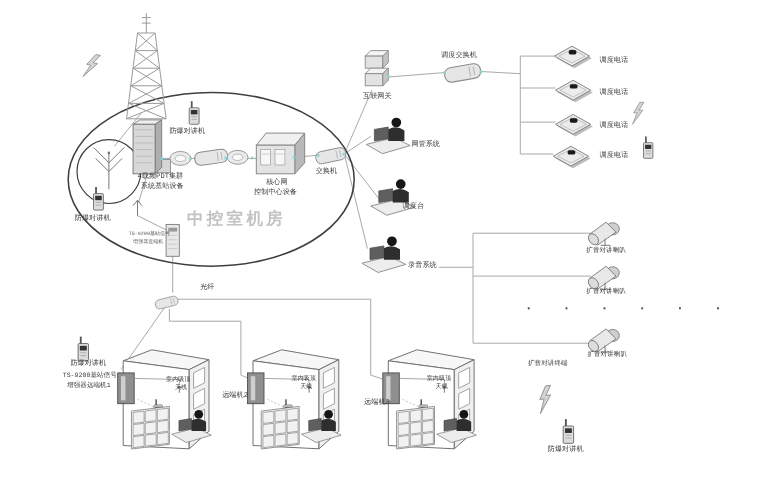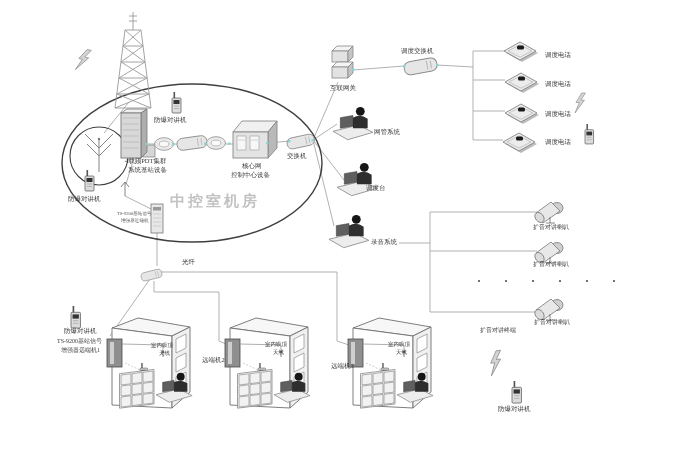--- a/index.html
+++ b/index.html
@@ -3,21 +3,21 @@
 <meta charset="utf-8">
 <style>
   html,body{margin:0;padding:0;background:#fff;}
   #canvas{
     position:relative;width:700px;height:454px;background:#ffffff;overflow:hidden;
     font-family:"Liberation Sans","DejaVu Sans",sans-serif;
   }
   #diagram-svg{position:absolute;left:0;top:0;}
   .lbl{
     position:absolute;font-size:6.5px;line-height:1.25;color:#3a3a3a;
-    white-space:nowrap;font-family:Liberation Serif, serif;
+    white-space:nowrap;font-family:Liberation Mono, monospace;
   }
   .fs45{font-size:4.6px;color:#555;}
   .fs55{font-size:5.5px;}
   .fs6{font-size:6px;}
   .room-lbl{font-size:15px;color:#c2c2c2;letter-spacing:3px;font-weight:bold;}
   .dots{font-size:12px;color:#4a4a4a;letter-spacing:10px;font-weight:bold;}
 </style>
 </head>
 <body>
 

